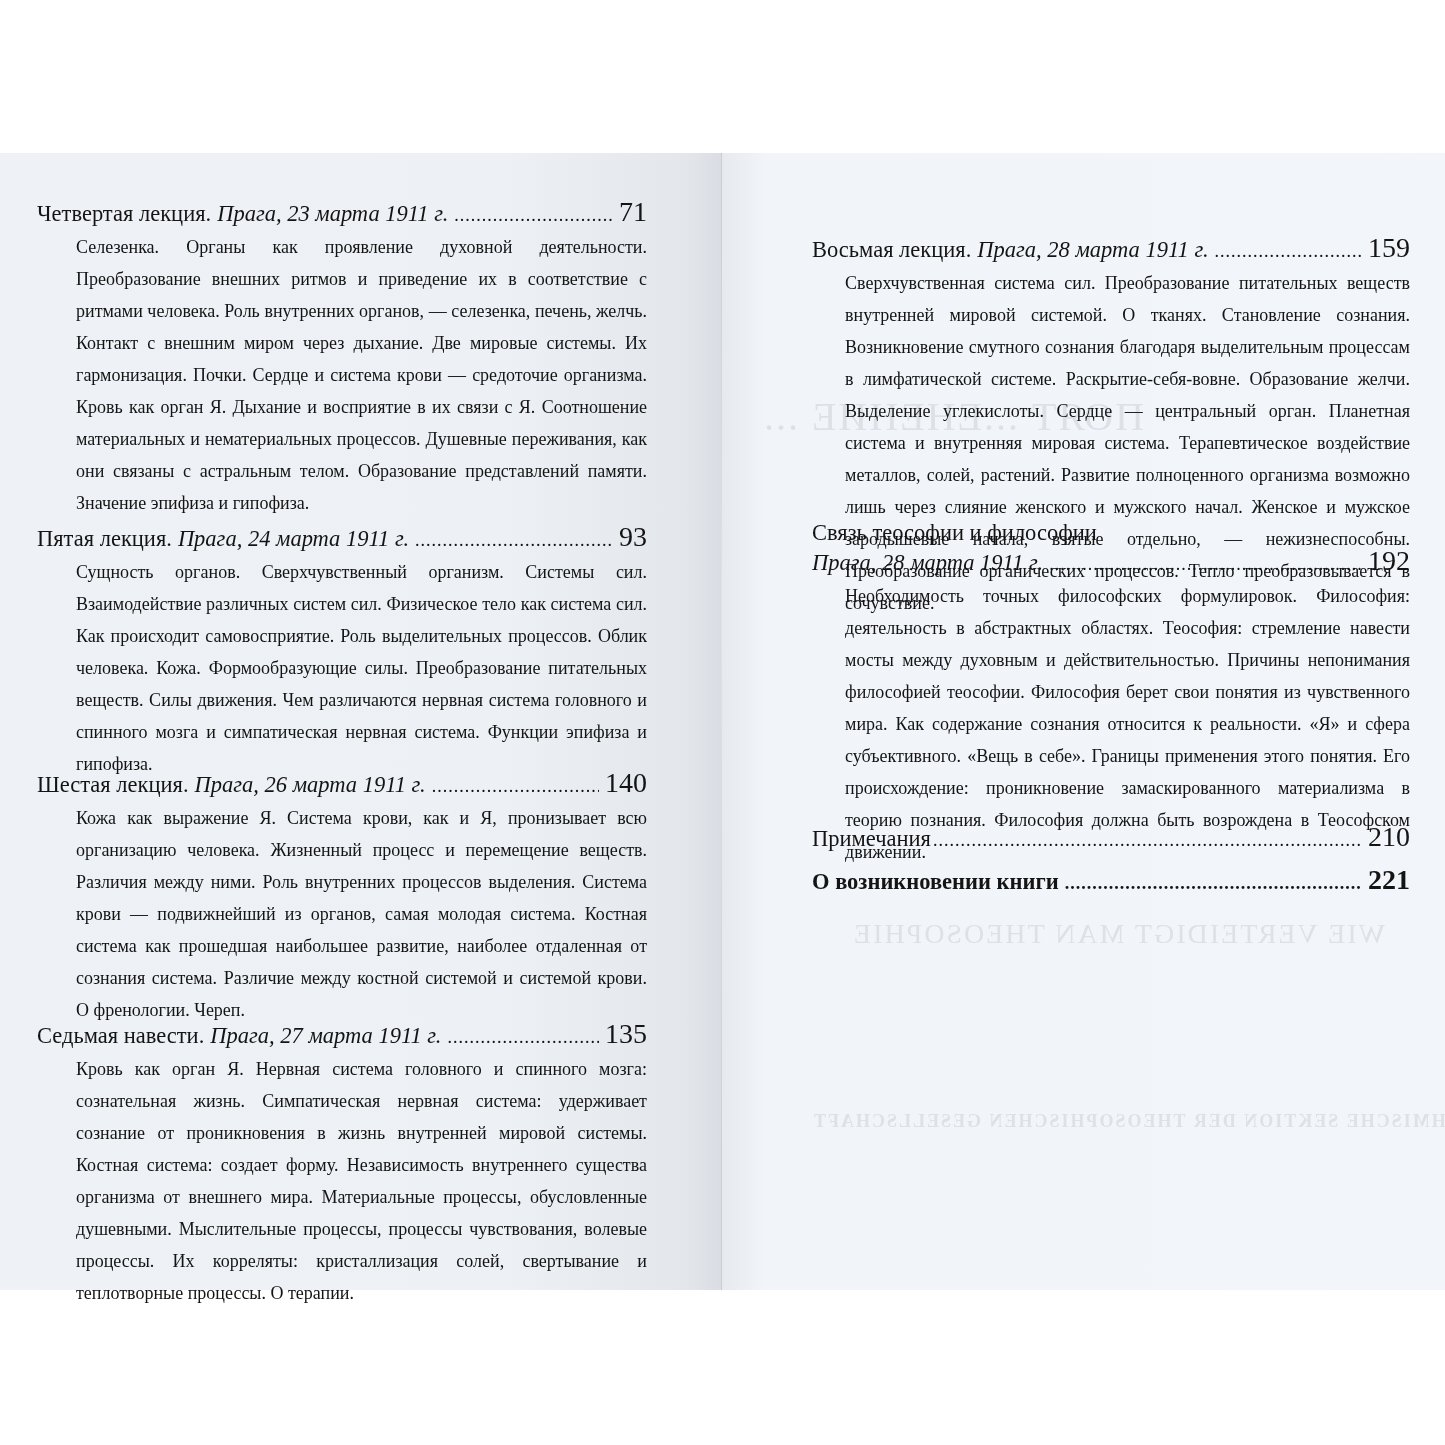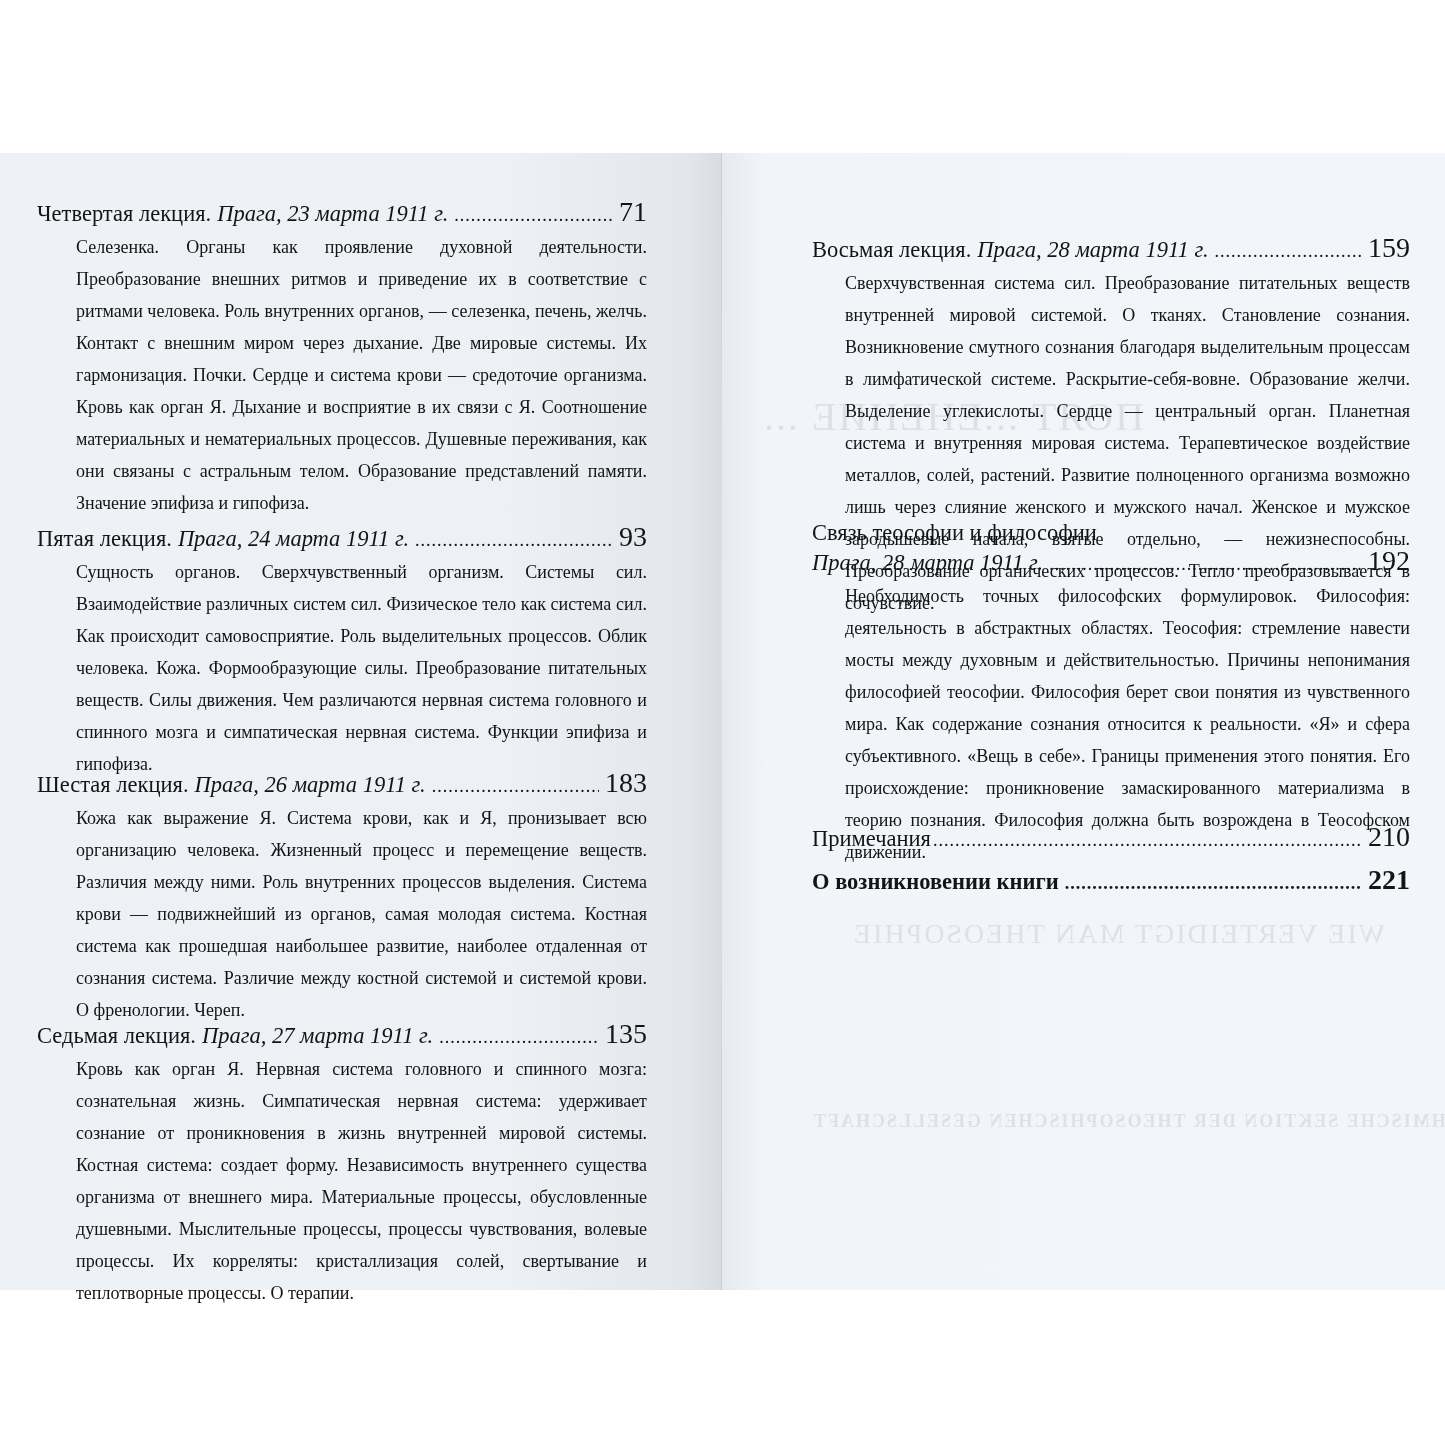--- a/index.html
+++ b/index.html
@@ -76,28 +76,28 @@
           <span class="page-num">93</span>
         </div>
         <div class="summary">Сущность органов. Сверхчувственный организм. Системы сил. Взаимодействие различных систем сил. Физическое тело как система сил. Как происходит самовосприятие. Роль выделительных процессов. Облик человека. Кожа. Формообразующие силы. Преобразование питательных веществ. Силы движения. Чем различаются нервная система головного и спинного мозга и симпатическая нервная система. Функции эпифиза и гипофиза.</div>
       </div>
 
       <div class="entry" style="top:616px;">
         <div class="entry-head">
           <span class="title">Шестая лекция.</span>
           <span class="place">Прага, 26 марта 1911 г.</span>
           <span class="leader"></span>
-          <span class="page-num">183</span>
+          <span class="page-num">140</span>
         </div>
         <div class="summary">Кожа как выражение Я. Система крови, как и Я, пронизывает всю организацию человека. Жизненный процесс и перемещение веществ. Различия между ними. Роль внутренних процессов выделения. Система крови — подвижнейший из органов, самая молодая система. Костная система как прошедшая наибольшее развитие, наиболее отдаленная от сознания система. Различие между костной системой и системой крови. О френологии. Череп.</div>
       </div>
 
       <div class="entry" style="top:867px;">
         <div class="entry-head">
-          <span class="title">Седьмая лекция.</span>
+          <span class="title">Седьмая навести.</span>
           <span class="place">Прага, 27 марта 1911 г.</span>
           <span class="leader"></span>
           <span class="page-num">135</span>
         </div>
         <div class="summary">Кровь как орган Я. Нервная система головного и спинного мозга: сознательная жизнь. Симпатическая нервная система: удерживает сознание от проникновения в жизнь внутренней мировой системы. Костная система: создает форму. Независимость внутреннего существа организма от внешнего мира. Материальные процессы, обусловленные душевными. Мыслительные процессы, процессы чувствования, волевые процессы. Их корреляты: кристаллизация солей, свертывание и теплотворные процессы. О терапии.</div>
       </div>
 
     </div>
   </div>
 

